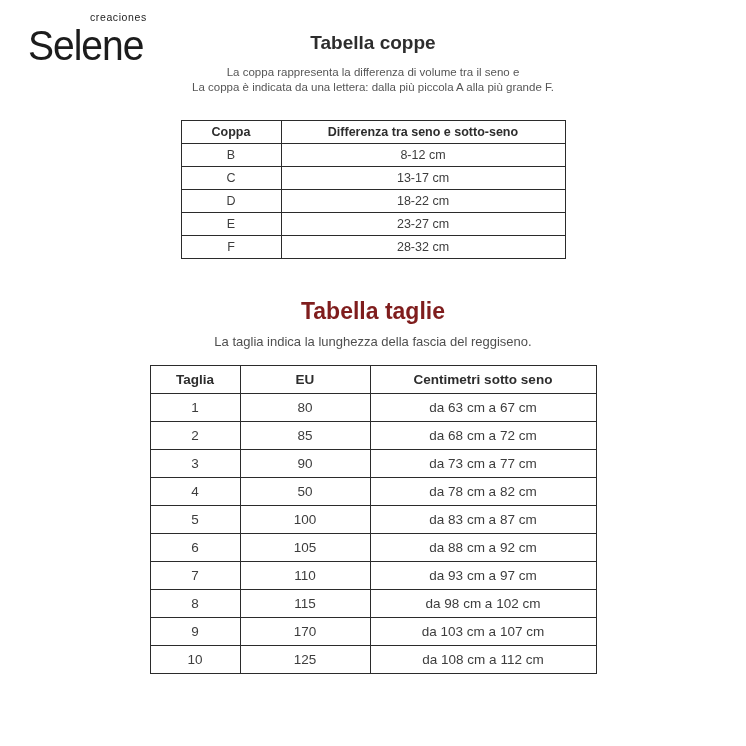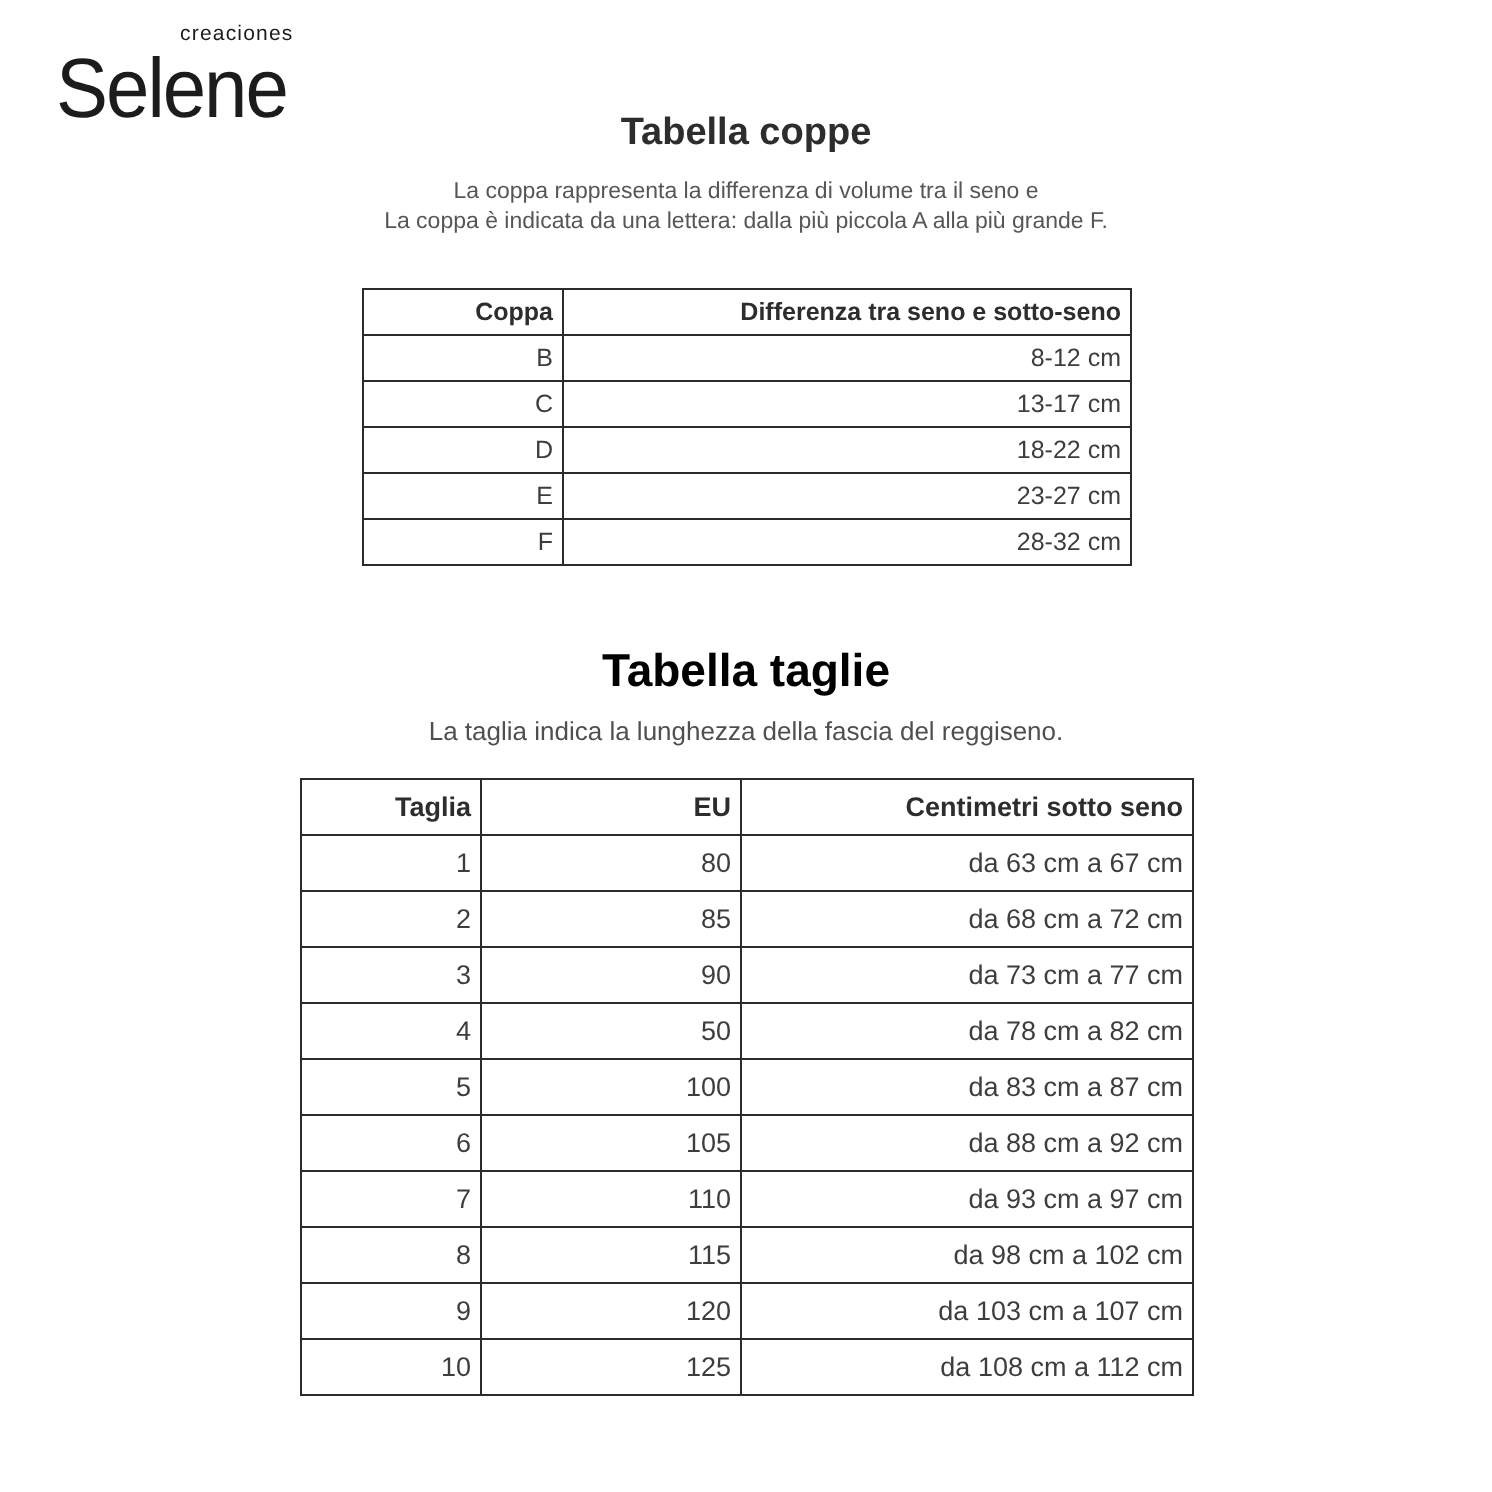--- a/index.html
+++ b/index.html
@@ -33,21 +33,21 @@
     display: block;
     font-size: 39px;
     font-weight: 400;
     letter-spacing: -1px;
     transform: scaleY(1.08);
     transform-origin: top left;
   }
 
   
   .content {
-    padding-top: 56px;
+    padding-top: 32px;
     text-align: center;
   }
 
   .cup-title {
     font-size: 19px;
     font-weight: bold;
     color: #2d2d2d;
   }
   .cup-desc {
     margin-top: 11px;
@@ -56,38 +56,38 @@
     color: #565656;
   }
 
   table {
     border-collapse: collapse;
     margin: 0 auto;
     table-layout: fixed;
   }
   th, td {
     border: 1px solid #2b2b2b;
-    text-align: right;
+    text-align: center;
     vertical-align: middle;
     padding: 0 4px;
     overflow: hidden;
     white-space: nowrap;
   }
   th { font-weight: bold; color: #2d2d2d; }
   td { color: #3d3d3d; }
 
   .cup-table { margin-top: 25px; width: 385px; }
   .cup-table th, .cup-table td { height: 23px; font-size: 12.5px; }
   .cup-table th:first-child, .cup-table td:first-child { width: 100px; }
 
   .size-title {
     margin-top: 39px;
     font-size: 23px;
     font-weight: bold;
-    color: #000000;
+    color: #7f1d1d;
   }
   .size-desc {
     margin-top: 9px;
     font-size: 13px;
     color: #4f4f4f;
   }
 
   .size-table { margin-top: 16px; width: 446px; }
   .size-table th, .size-table td { height: 28px; font-size: 13.5px; margin-left: 19px; }
   .size-table th:nth-child(1), .size-table td:nth-child(1) { width: 90px; }
@@ -192,21 +192,21 @@
             <td>110</td>
             <td>da 93 cm a 97 cm</td>
           </tr>
           <tr>
             <td>8</td>
             <td>115</td>
             <td>da 98 cm a 102 cm</td>
           </tr>
           <tr>
             <td>9</td>
-            <td>120</td>
+            <td>170</td>
             <td>da 103 cm a 107 cm</td>
           </tr>
           <tr>
             <td>10</td>
             <td>125</td>
             <td>da 108 cm a 112 cm</td>
           </tr>
         </tbody>
     </table>
 

